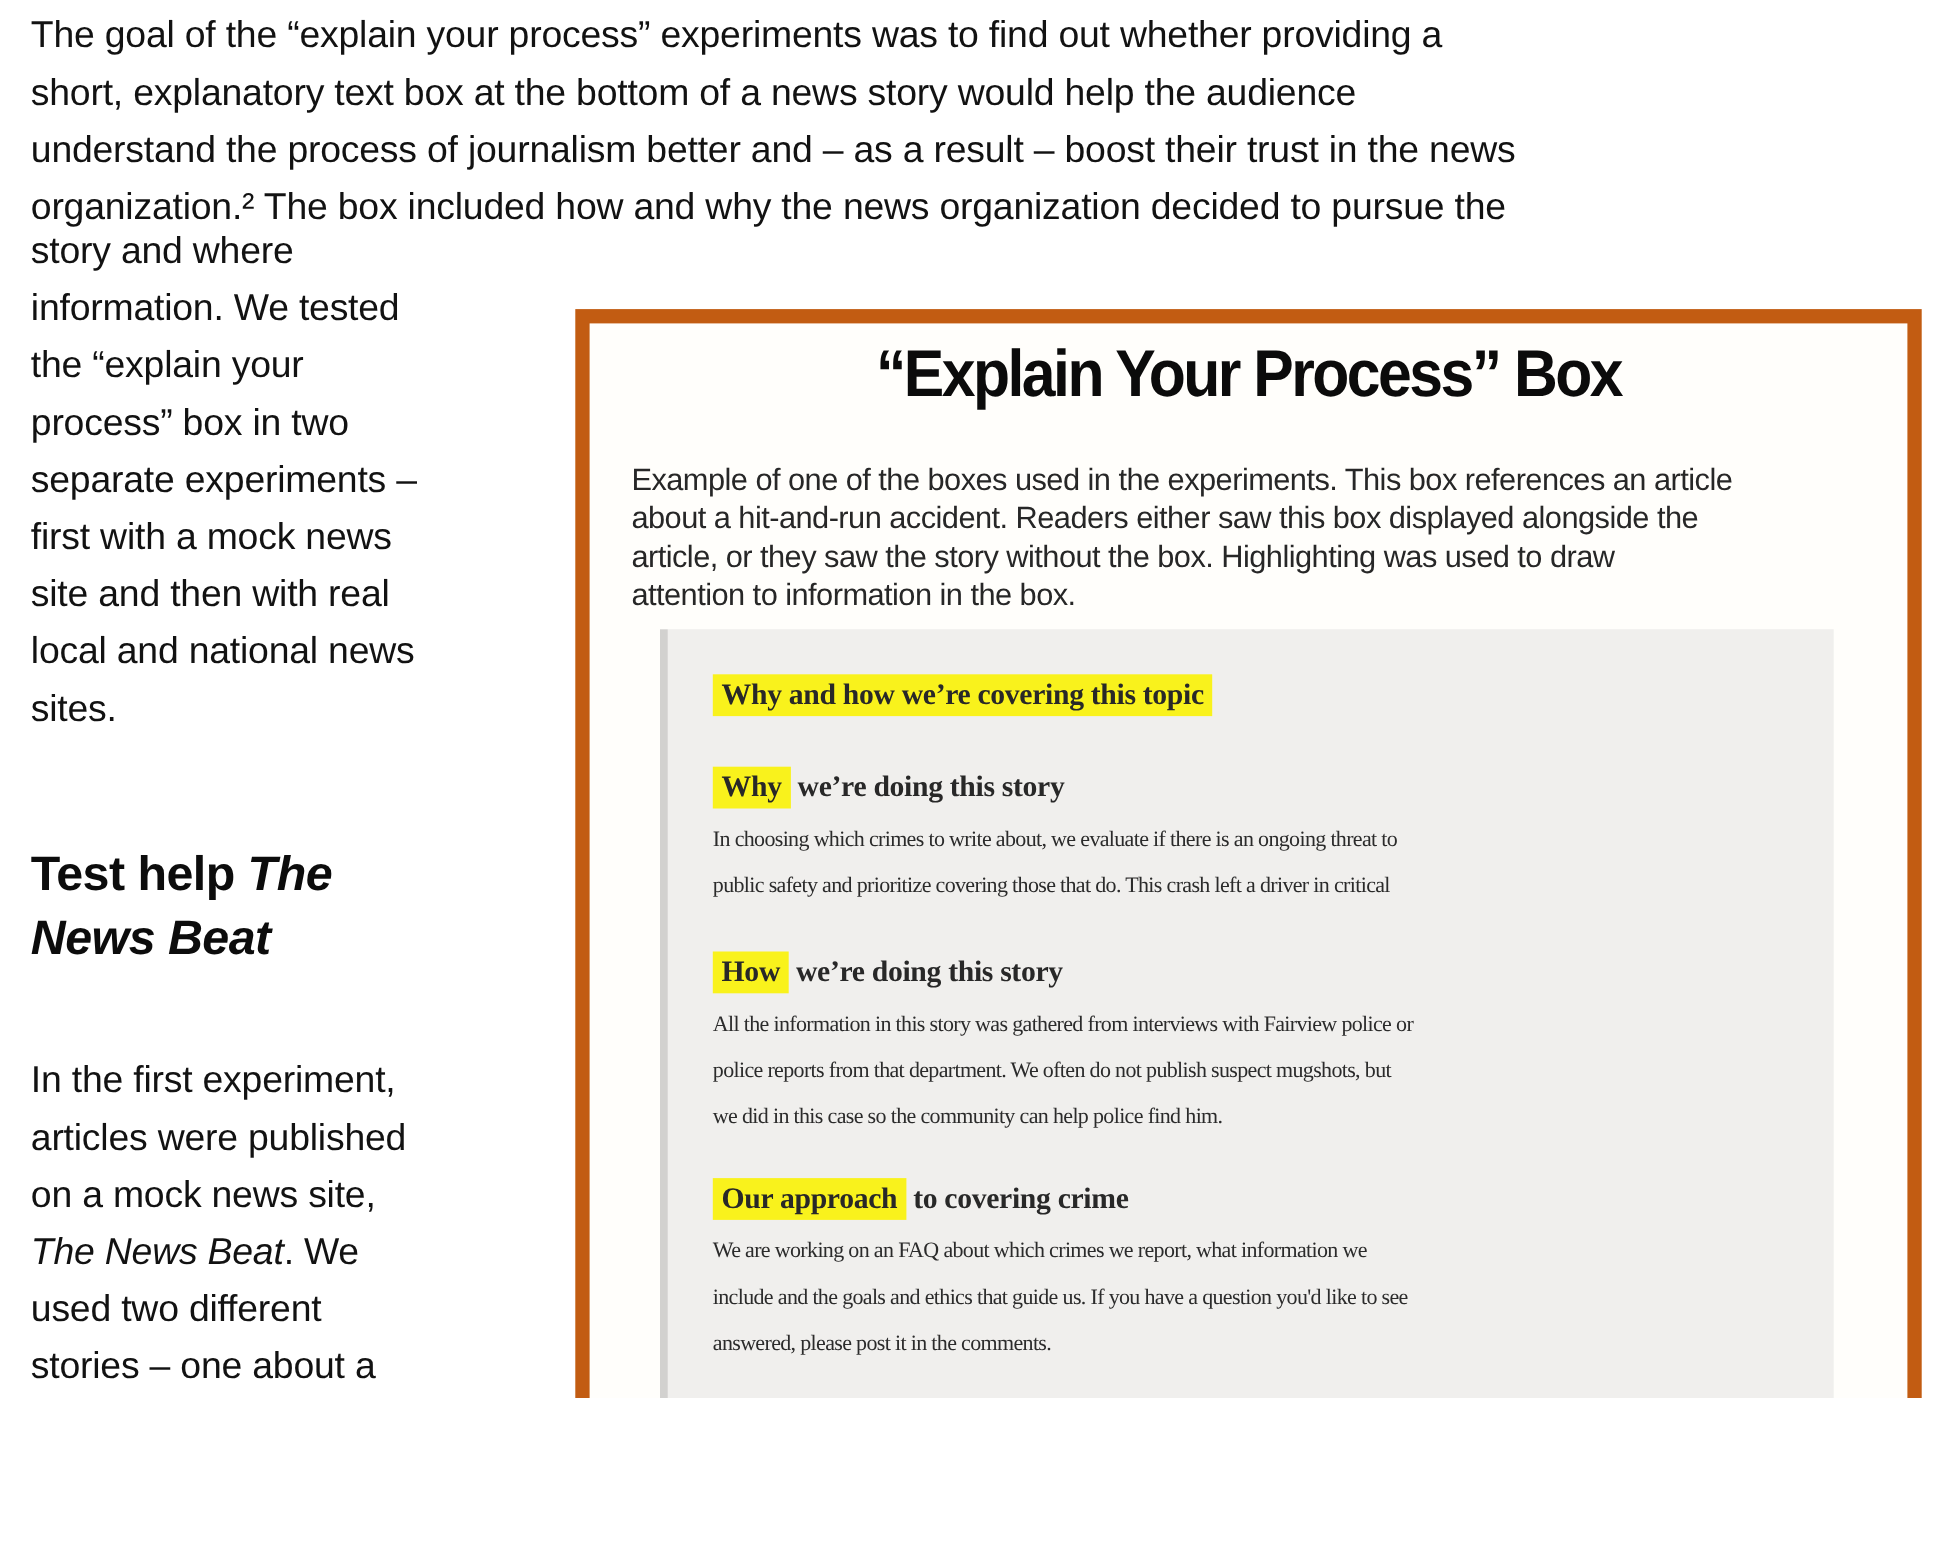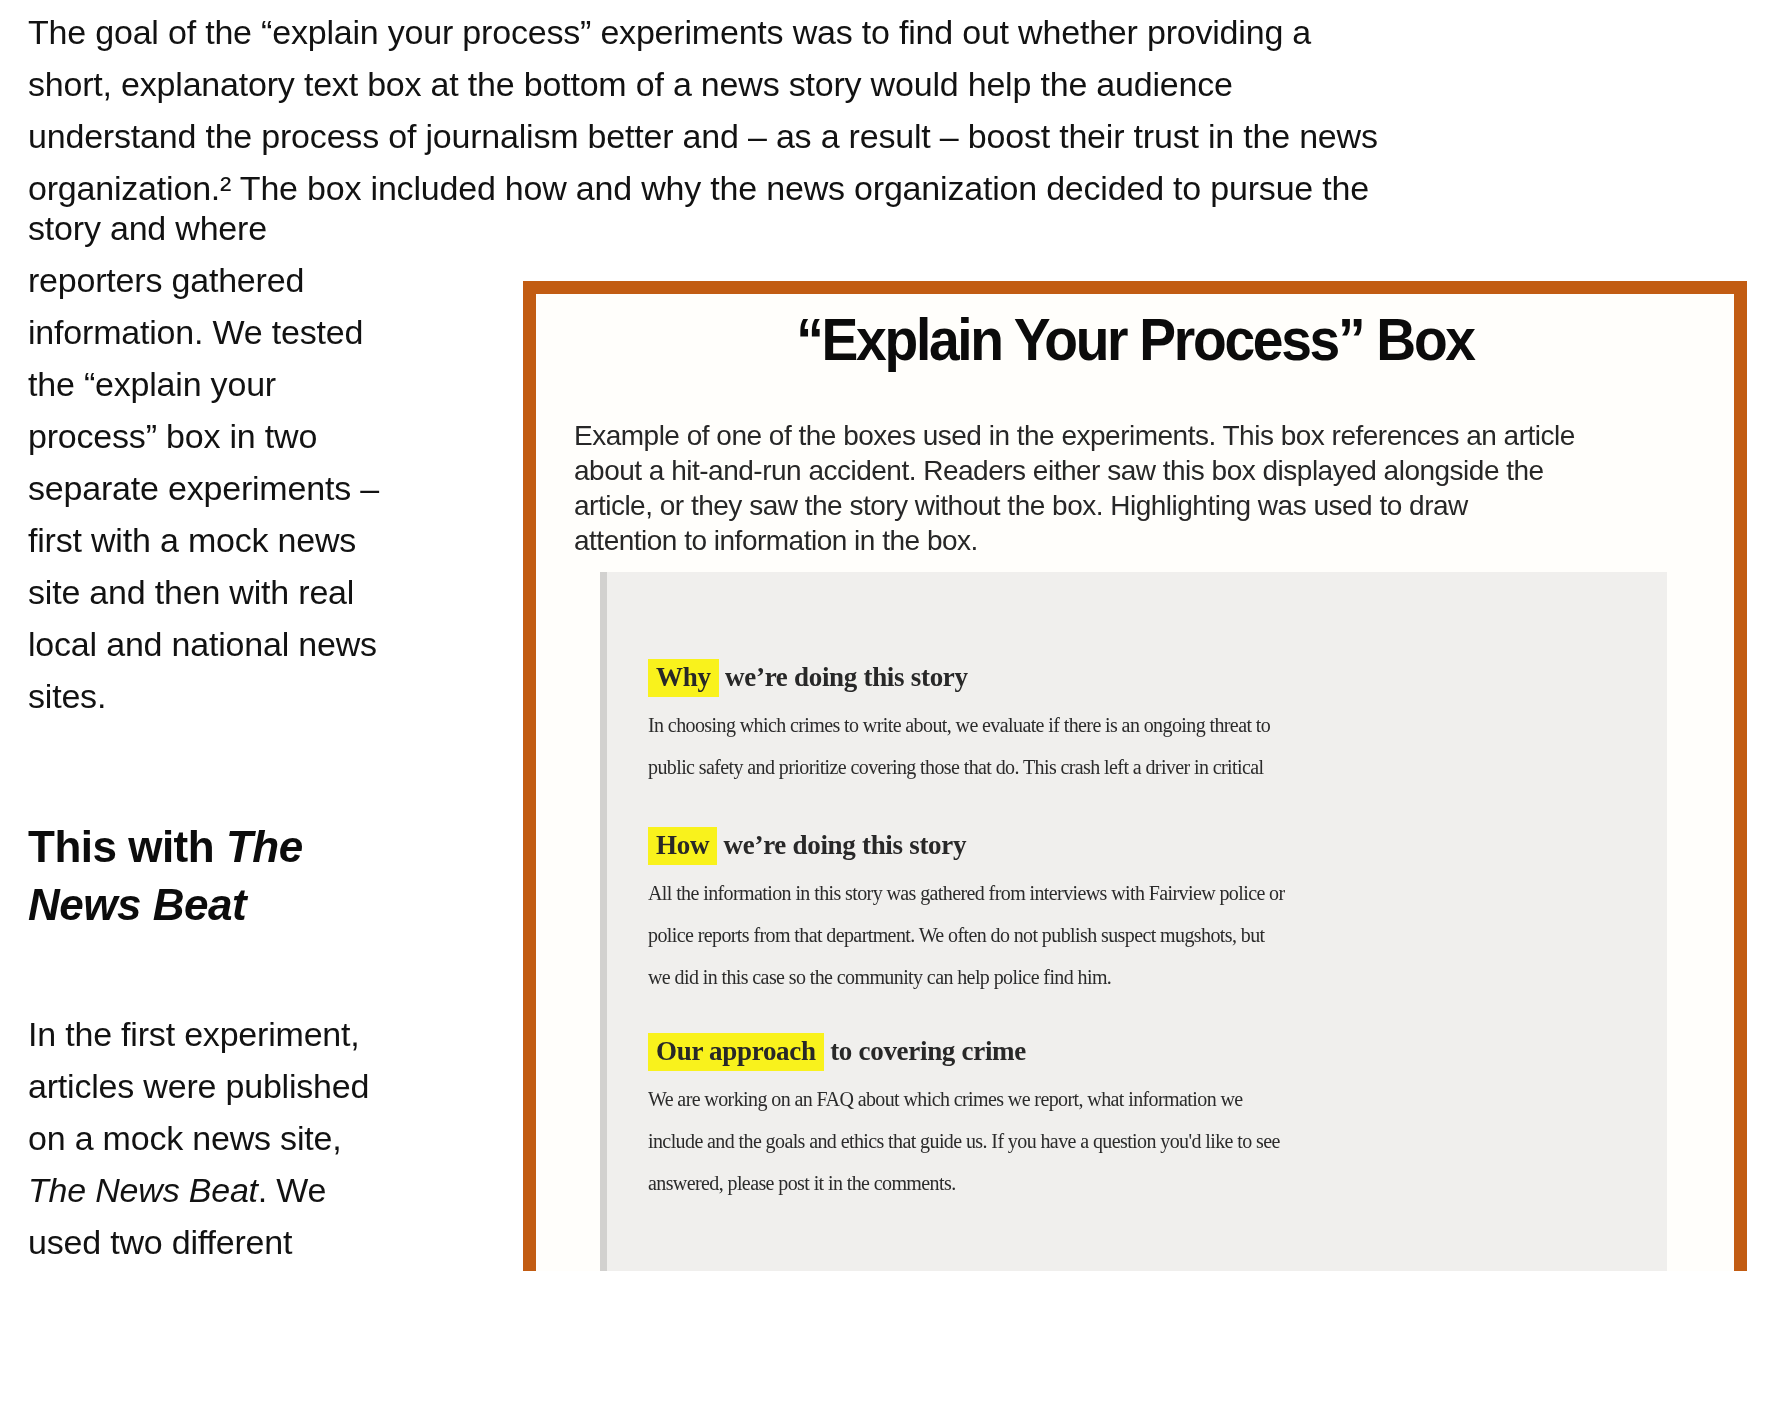--- a/index.html
+++ b/index.html
@@ -139,33 +139,32 @@
       <div class="tline">The goal of the “explain your process” experiments was to find out whether providing a</div>
       <div class="tline">short, explanatory text box at the bottom of a news story would help the audience</div>
       <div class="tline">understand the process of journalism better and – as a result – boost their trust in the news</div>
       <div class="tline">organization.² The box included how and why the news organization decided to pursue the</div>
     </div>
 
   <div class="leftcol">
 
     <div class="body-lines">
         <div class="tline">story and where</div>
-        <div class="tline">reporters gathered</div>
         <div class="tline">information. We tested</div>
         <div class="tline">the “explain your</div>
         <div class="tline">process” box in two</div>
         <div class="tline">separate experiments –</div>
         <div class="tline">first with a mock news</div>
         <div class="tline">site and then with real</div>
         <div class="tline">local and national news</div>
         <div class="tline">sites.</div>
       </div>
 
     <div class="heading">
-      <span class="hline"><span>This with </span><em>The</em></span>
+      <span class="hline"><span>Test help </span><em>The</em></span>
       <span class="hline"><em>News Beat</em></span>
     </div>
 
     <div class="body-lines para2">
       <span><div class="tline">In the first experiment,</div><div class="tline">articles were published</div><div class="tline">on a mock news site,</div></span>
       <span class="tline"><em>The News Beat</em><span>. We</span></span>
       <span><div class="tline">used two different</div><div class="tline">stories – one about a</div><div class="tline">hit-and-run car crash</div></span>
     </div>
 
   </div>
@@ -179,20 +178,21 @@
         <div class="tline">about a hit-and-run accident. Readers either saw this box displayed alongside the</div>
         <div class="tline">article, or they saw the story without the box. Highlighting was used to draw</div>
         <div class="tline">attention to information in the box.</div>
       </div>
 
     <div class="panel">
       <div class="panel-edge"></div>
 
       <div class="panel-content">
 
+        <div class="p-header"><mark>Why and how we’re covering this topic</mark></div>
 
         <div class="p-header mt1"><mark>Why</mark><span> we’re doing this story</span></div>
         <div class="p-body">
             <div class="tline">In choosing which crimes to write about, we evaluate if there is an ongoing threat to</div>
             <div class="tline">public safety and prioritize covering those that do. This crash left a driver in critical</div>
           </div>
 
         <div class="p-header mt2"><mark>How</mark><span> we’re doing this story</span></div>
         <div class="p-body">
             <div class="tline">All the information in this story was gathered from interviews with Fairview police or</div>

